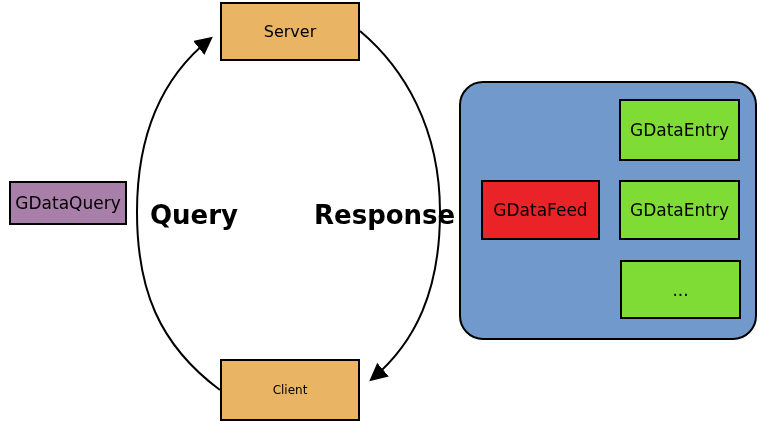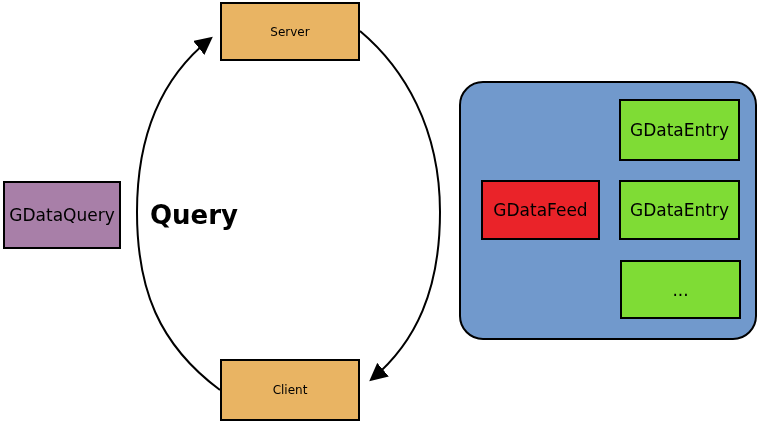--- a/index.html
+++ b/index.html
@@ -13,22 +13,22 @@
   .box{
     position:absolute;
     box-sizing:border-box;
     border:2px solid #000;
     display:flex;
     align-items:center;
     justify-content:center;
     font-size:17px;
     color:#000;
   }
-  .gdataquery{left:3px;top:181px;width:118px;height:68px;}
-  .server{left:220px;top:2px;width:140px;height:59px;font-size:12px;}
+  .gdataquery{left:9px;top:181px;width:118px;height:44px;}
+  .server{left:220px;top:2px;width:140px;height:59px;font-size:16px;}
   .client{left:220px;top:359px;width:140px;height:62px;font-size:12px;}
   .feed-container{
     position:absolute;
     left:459px;top:81px;width:298px;height:259px;
     box-sizing:border-box;
     border:2px solid #000;
     border-radius:24px;
   }
   .feed{left:20px;top:97px;width:119px;height:60px;}
   .entry1{left:158px;top:16px;width:121px;height:62px;}
@@ -67,20 +67,21 @@
 
   <div class="box server" style="background-color: rgb(233, 180, 99);">
     <span>Server</span>
   </div>
 
   <div class="box client" style="background-color: rgb(233, 180, 99);">
     <span>Client</span>
   </div>
 
   <div class="flow-label query-label">Query</div>
+  <div class="flow-label response-label">Response</div>
 
   <div class="feed-container" style="background-color: rgb(113, 153, 204);">
 
     <div class="box feed" style="background-color: rgb(234, 35, 41); justify-content: center;">
       <span>GDataFeed</span>
     </div>
 
     <div class="box entry1" style="background-color: rgb(127, 220, 53);">
       <span>GDataEntry</span>
     </div>

